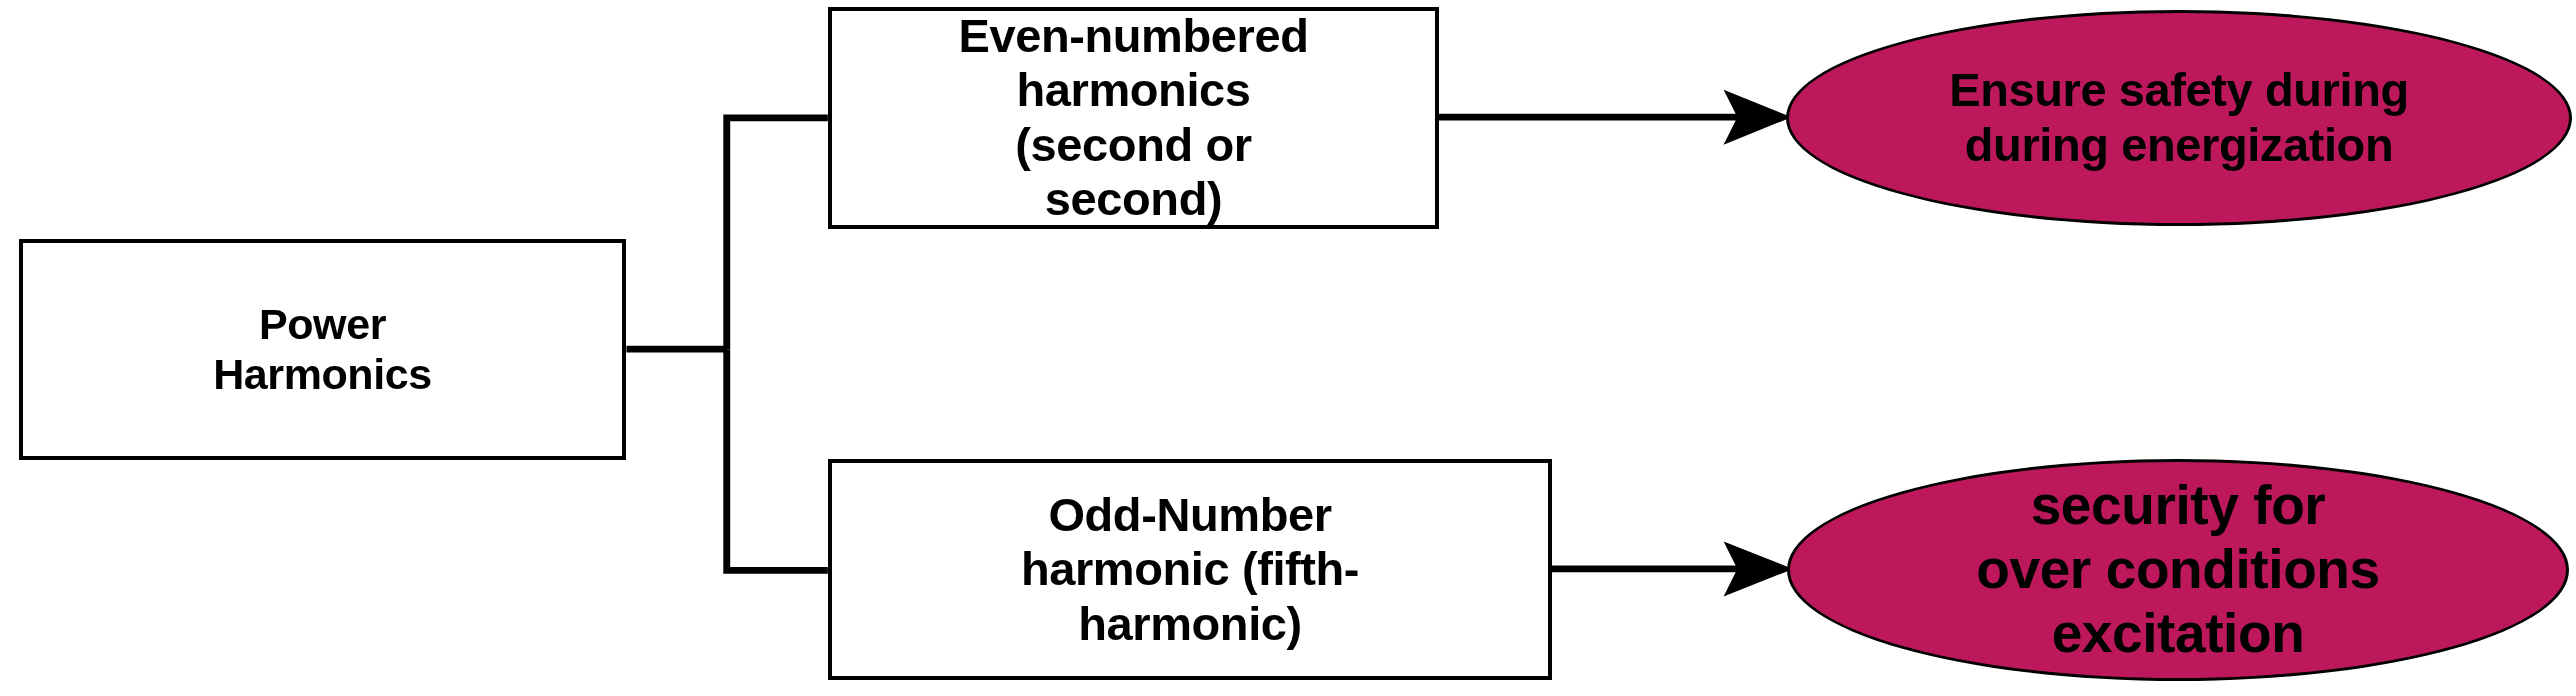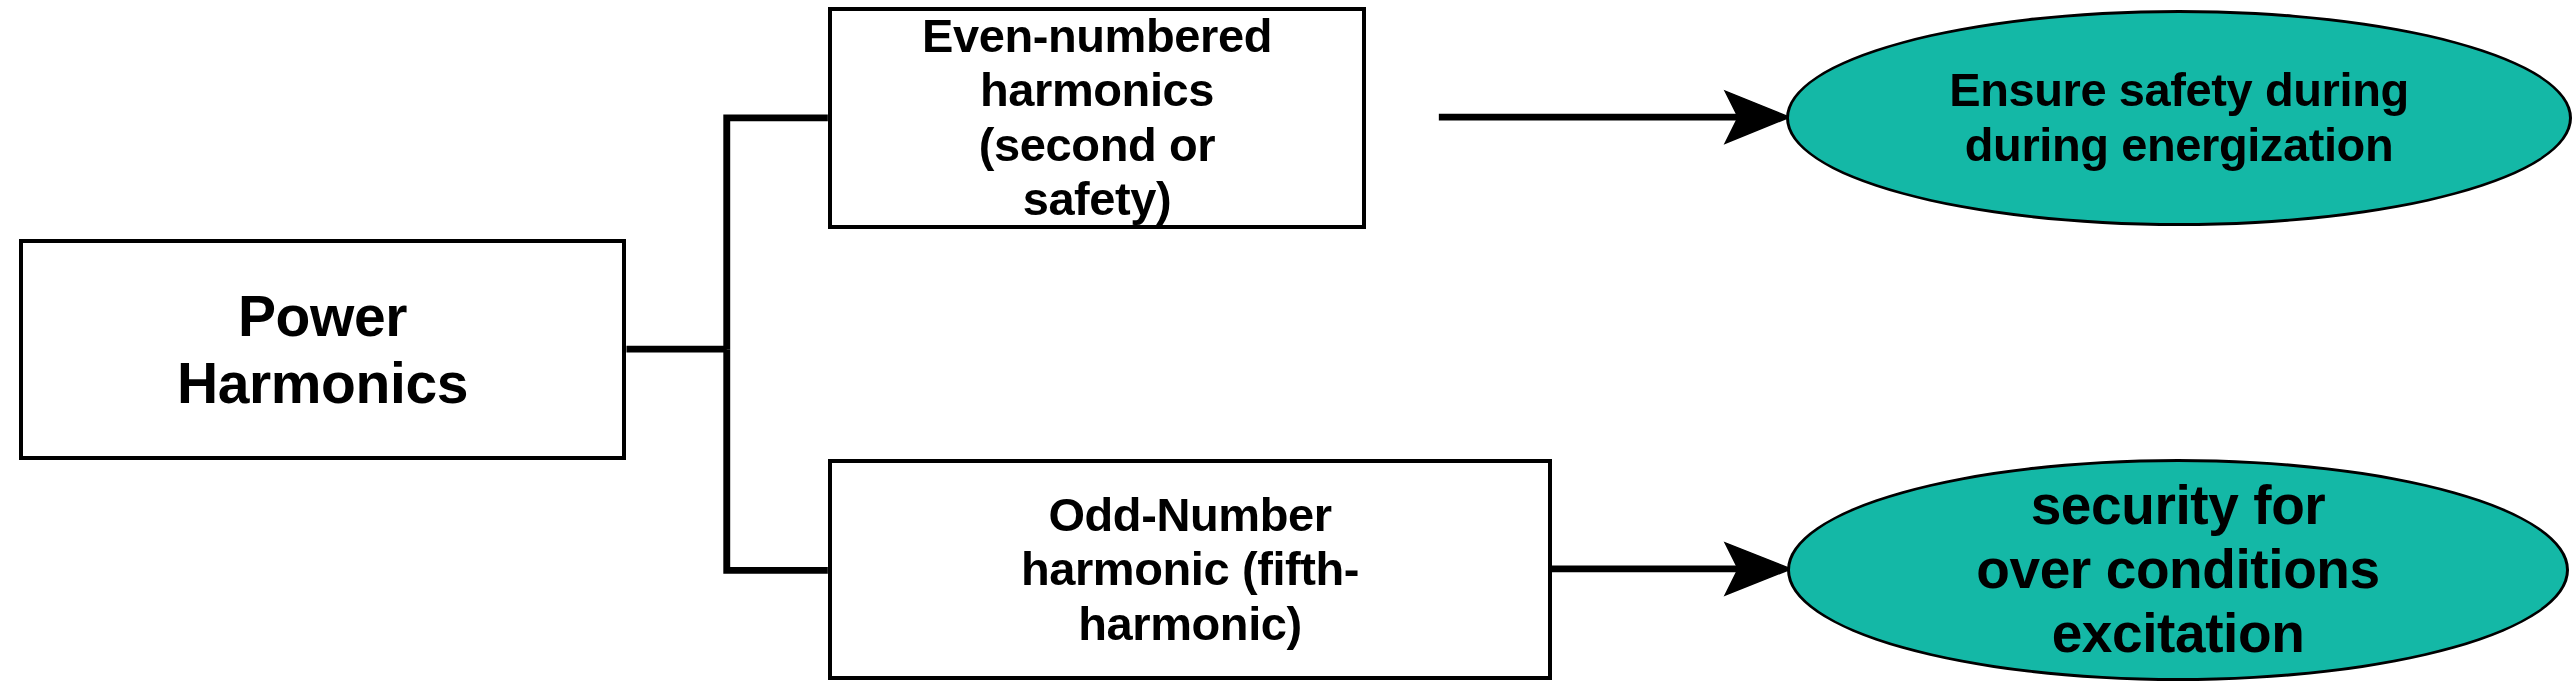--- a/index.html
+++ b/index.html
@@ -39,27 +39,27 @@
     padding: 0 7.7px;
     box-sizing: border-box;
   }
   .box {
     border: 4.6px solid #000000;
     background: #ffffff;
   }
   .ellipse {
     border: 3.8px solid #000000;
     border-radius: 50%;
-    background: #14b8a6;
+    background: #be185d;
     align-items: center;
   }
 
   
-  #node-root      { left: 19px;   top: 239px; width: 607px;  height: 221px; font-size: 57px; }
-  #node-even      { left: 828px; top: 6.9px;   width: 538px;  height: 222px; font-size: 47px; }
+  #node-root      { left: 19px;   top: 239px; width: 607px;  height: 221px; font-size: 43px; }
+  #node-even      { left: 828px; top: 6.9px;   width: 611px;  height: 222px; font-size: 47px; }
   #node-odd       { left: 828px; top: 459px; width: 724px;  height: 221px; font-size: 47px; }
   #node-ensure    { left: 1786px; top: 10px;  width: 786px; height: 216px; font-size: 47px; }
   #node-security  { left: 1787px; top: 459px; width: 782px; height: 222px; font-size: 55px; }
   #node-ensure .node-text   { padding: 0 54px; }
   #node-security .node-text { padding: 0 54px; }
 </style>
 </head>
 <body>
 
 <div id="canvas">
@@ -82,21 +82,21 @@
       <div>Power</div>
       <div>Harmonics</div>
     </div>
   </div>
 
   <div class="node box" id="node-even">
     <div class="node-text">
       <div>Even-numbered</div>
       <div>harmonics</div>
       <div>(second or</div>
-      <div>safety)</div>
+      <div>second)</div>
     </div>
   </div>
 
   <div class="node box" id="node-odd">
     <div class="node-text">
       <div>Odd-Number</div>
       <div>harmonic (fifth-</div>
       <div>harmonic)</div>
     </div>
   </div>

